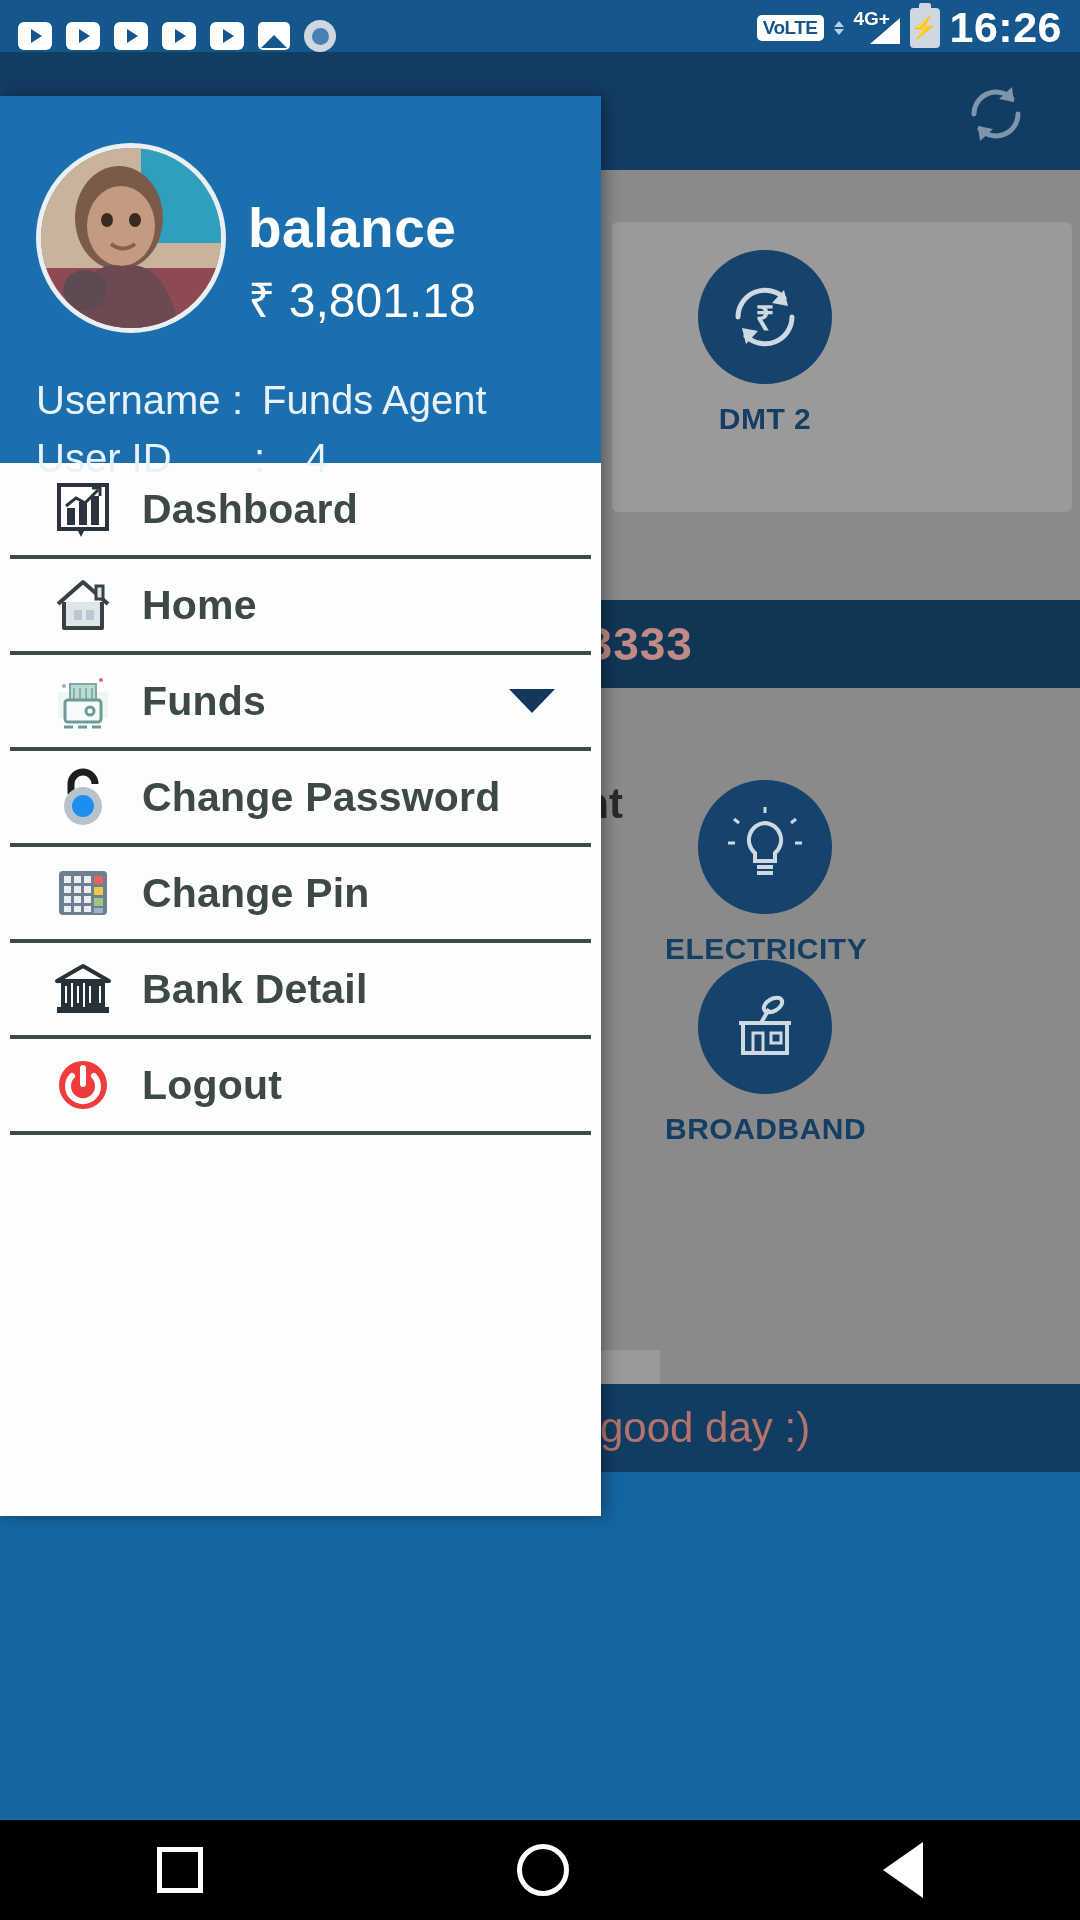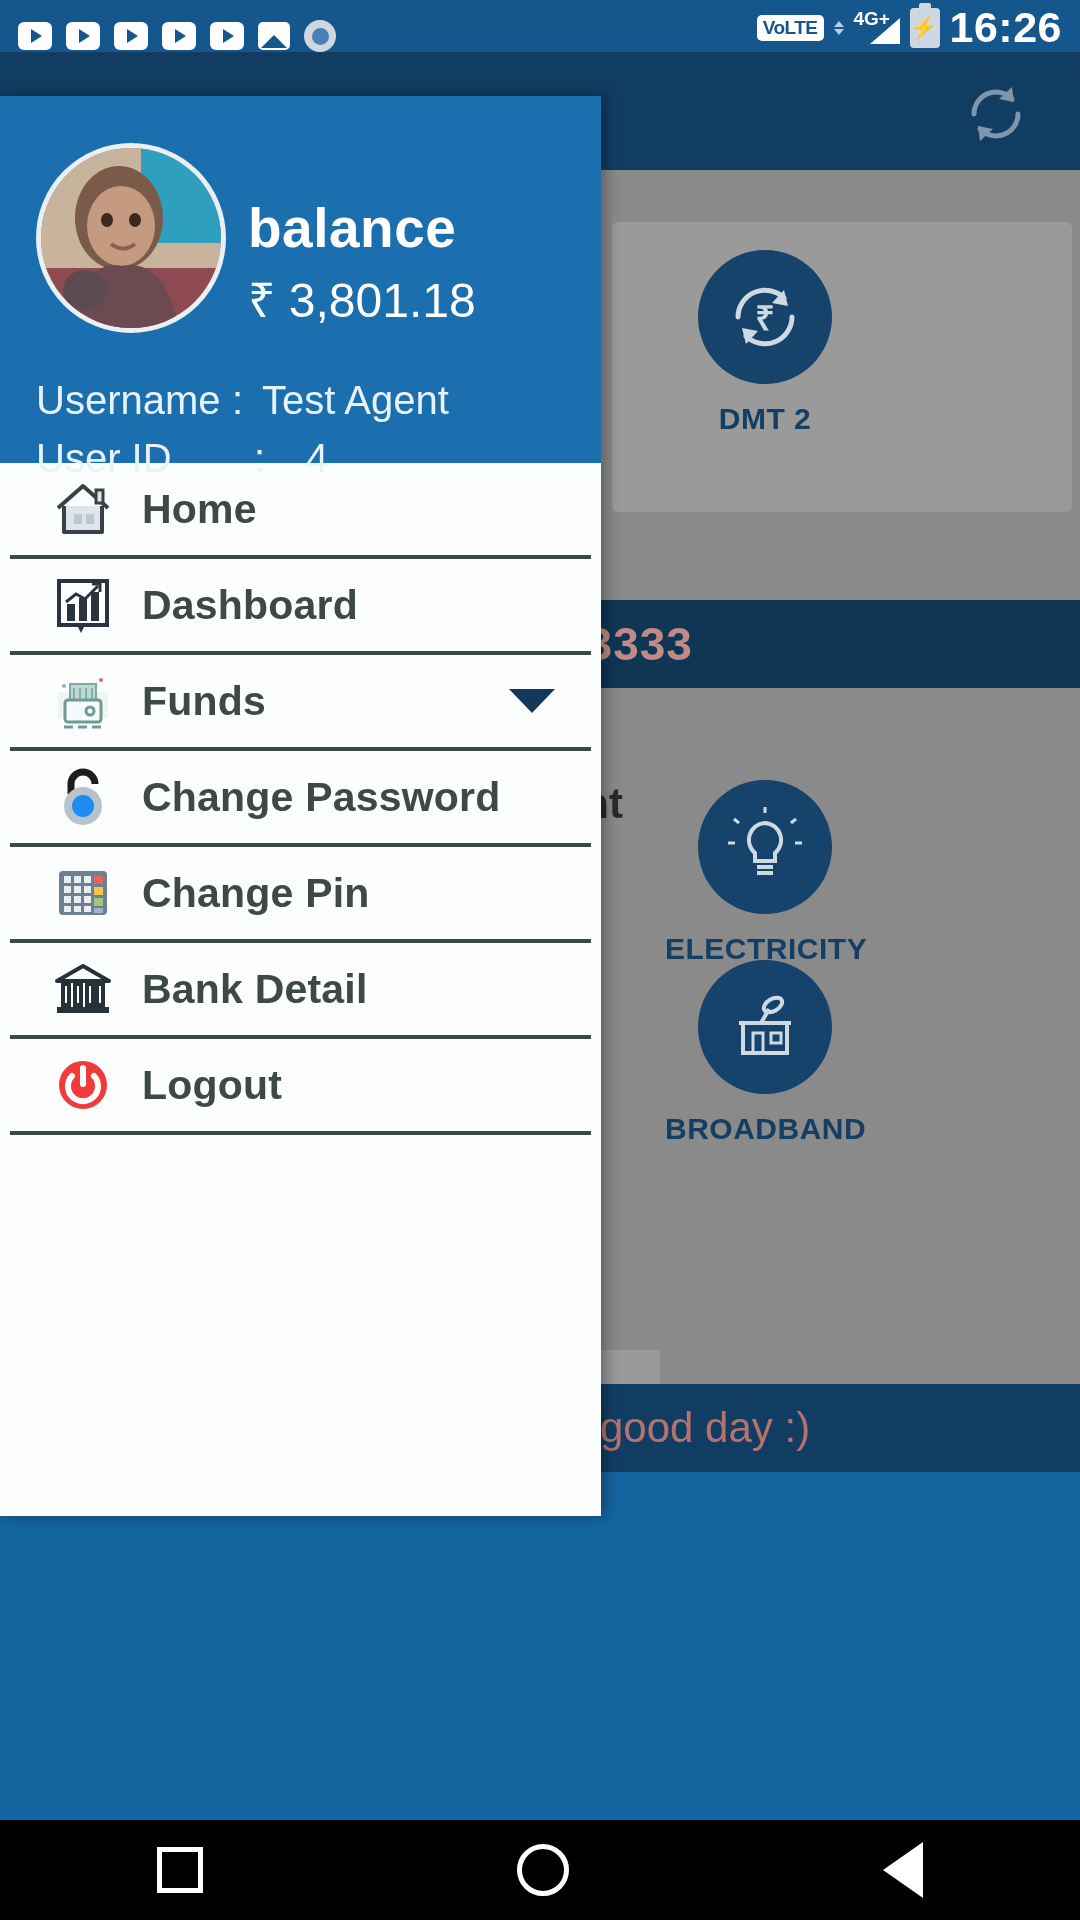--- a/index.html
+++ b/index.html
@@ -301,57 +301,57 @@
         <path d="M30 180 q10 -70 52 -62 q42 -8 56 62 z" fill="#6d4952"></path>
         <ellipse cx="44" cy="142" rx="22" ry="20" fill="#5d4b52"></ellipse>
       </svg>
     </div>
     <div id="account-title">balance</div>
     <div id="balance-amount">₹ 3,801.18</div>
 
     <div class="info-row" id="row-username">
       <span class="info-label">Username</span>
       <span class="info-colon">:</span>
-      <span>Test Agent</span>
+      <span>Funds Agent</span>
     </div>
     <div class="info-row" id="row-userid">
       <span class="info-label">User ID</span>
       <span class="info-colon">:</span>
       <span>4</span>
     </div>
   </div>
 
   <div id="menu-list">
-
-    <div class="menu-item">
-      <span class="menu-icon">
-        <svg width="62" height="62" viewBox="0 0 62 62">
-          <path d="M6 30 L31 8 L56 30" fill="none" stroke="#3a4146" stroke-width="4" stroke-linejoin="round"></path>
-          <path d="M12 28 L12 54 L50 54 L50 28" fill="#dfe6ea" stroke="#3a4146" stroke-width="4" stroke-linejoin="round"></path>
-          <rect x="44" y="12" width="7" height="13" fill="#dfe6ea" stroke="#3a4146" stroke-width="3"></rect>
-          <rect x="22" y="36" width="8" height="10" fill="#b9c8d2"></rect>
-          <rect x="34" y="36" width="8" height="10" fill="#b9c8d2"></rect>
-        </svg>
-      </span>
-      <span class="menu-label">Home</span>
-    </div>
 
     <div class="menu-item">
       <span class="menu-icon">
         <svg width="62" height="62" viewBox="0 0 62 62">
           <rect x="7" y="7" width="48" height="44" fill="#ffffff" stroke="#2b3340" stroke-width="4"></rect>
           <rect x="15" y="30" width="8" height="17" fill="#2b3340"></rect>
           <rect x="27" y="24" width="8" height="23" fill="#2b3340"></rect>
           <rect x="39" y="18" width="8" height="29" fill="#2b3340"></rect>
           <path d="M14 28 L24 20 L33 25 L46 12" fill="none" stroke="#2b3340" stroke-width="3"></path>
           <path d="M40 10 L48 10 L48 18" fill="none" stroke="#2b3340" stroke-width="3"></path>
           <path d="M25 51 L33 51 L29 59 Z" fill="#2b3340"></path>
         </svg>
       </span>
       <span class="menu-label">Dashboard</span>
+    </div>
+
+    <div class="menu-item">
+      <span class="menu-icon">
+        <svg width="62" height="62" viewBox="0 0 62 62">
+          <path d="M6 30 L31 8 L56 30" fill="none" stroke="#3a4146" stroke-width="4" stroke-linejoin="round"></path>
+          <path d="M12 28 L12 54 L50 54 L50 28" fill="#dfe6ea" stroke="#3a4146" stroke-width="4" stroke-linejoin="round"></path>
+          <rect x="44" y="12" width="7" height="13" fill="#dfe6ea" stroke="#3a4146" stroke-width="3"></rect>
+          <rect x="22" y="36" width="8" height="10" fill="#b9c8d2"></rect>
+          <rect x="34" y="36" width="8" height="10" fill="#b9c8d2"></rect>
+        </svg>
+      </span>
+      <span class="menu-label">Home</span>
     </div>
 
 
     <div class="menu-item">
       <span class="menu-icon">
         <svg width="62" height="62" viewBox="0 0 62 62">
           <rect x="6" y="22" width="50" height="26" fill="#e8f2ee" opacity=".7"></rect>
           <rect x="18" y="14" width="26" height="20" fill="#bcd9d4" stroke="#7fa8a3" stroke-width="2"></rect>
           <line x1="22" y1="18" x2="22" y2="32" stroke="#86b0aa" stroke-width="2"></line>
           <line x1="28" y1="18" x2="28" y2="32" stroke="#86b0aa" stroke-width="2"></line>

